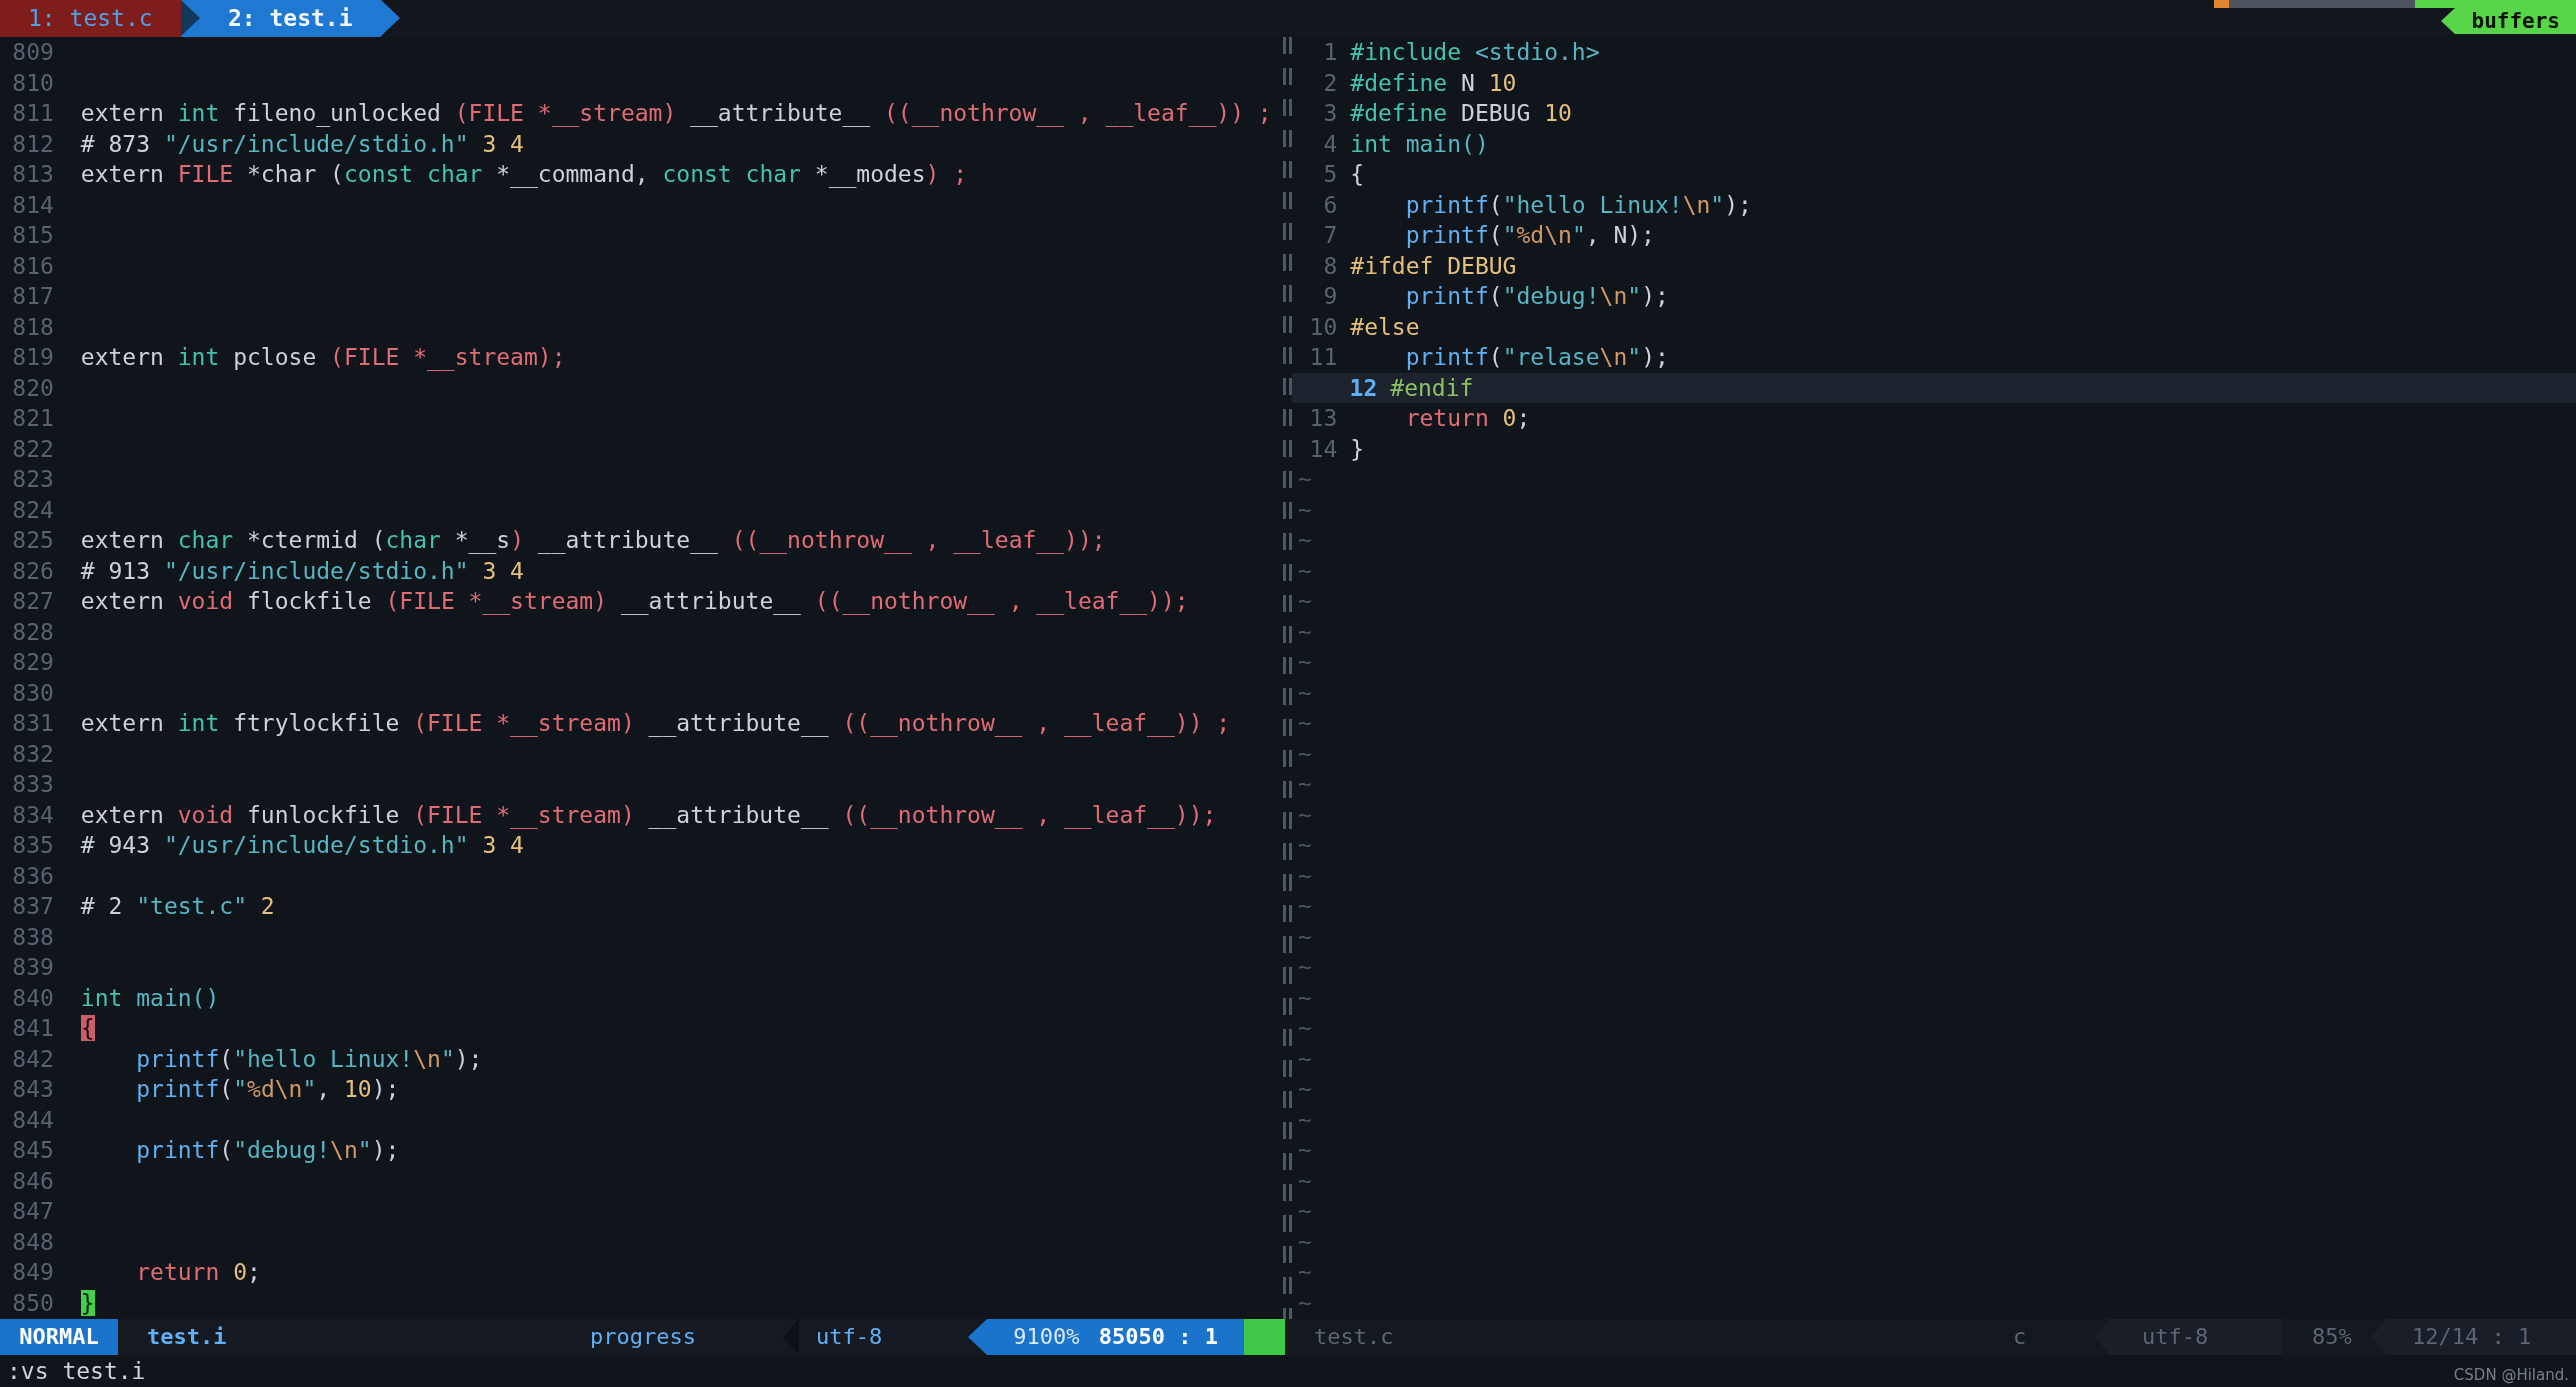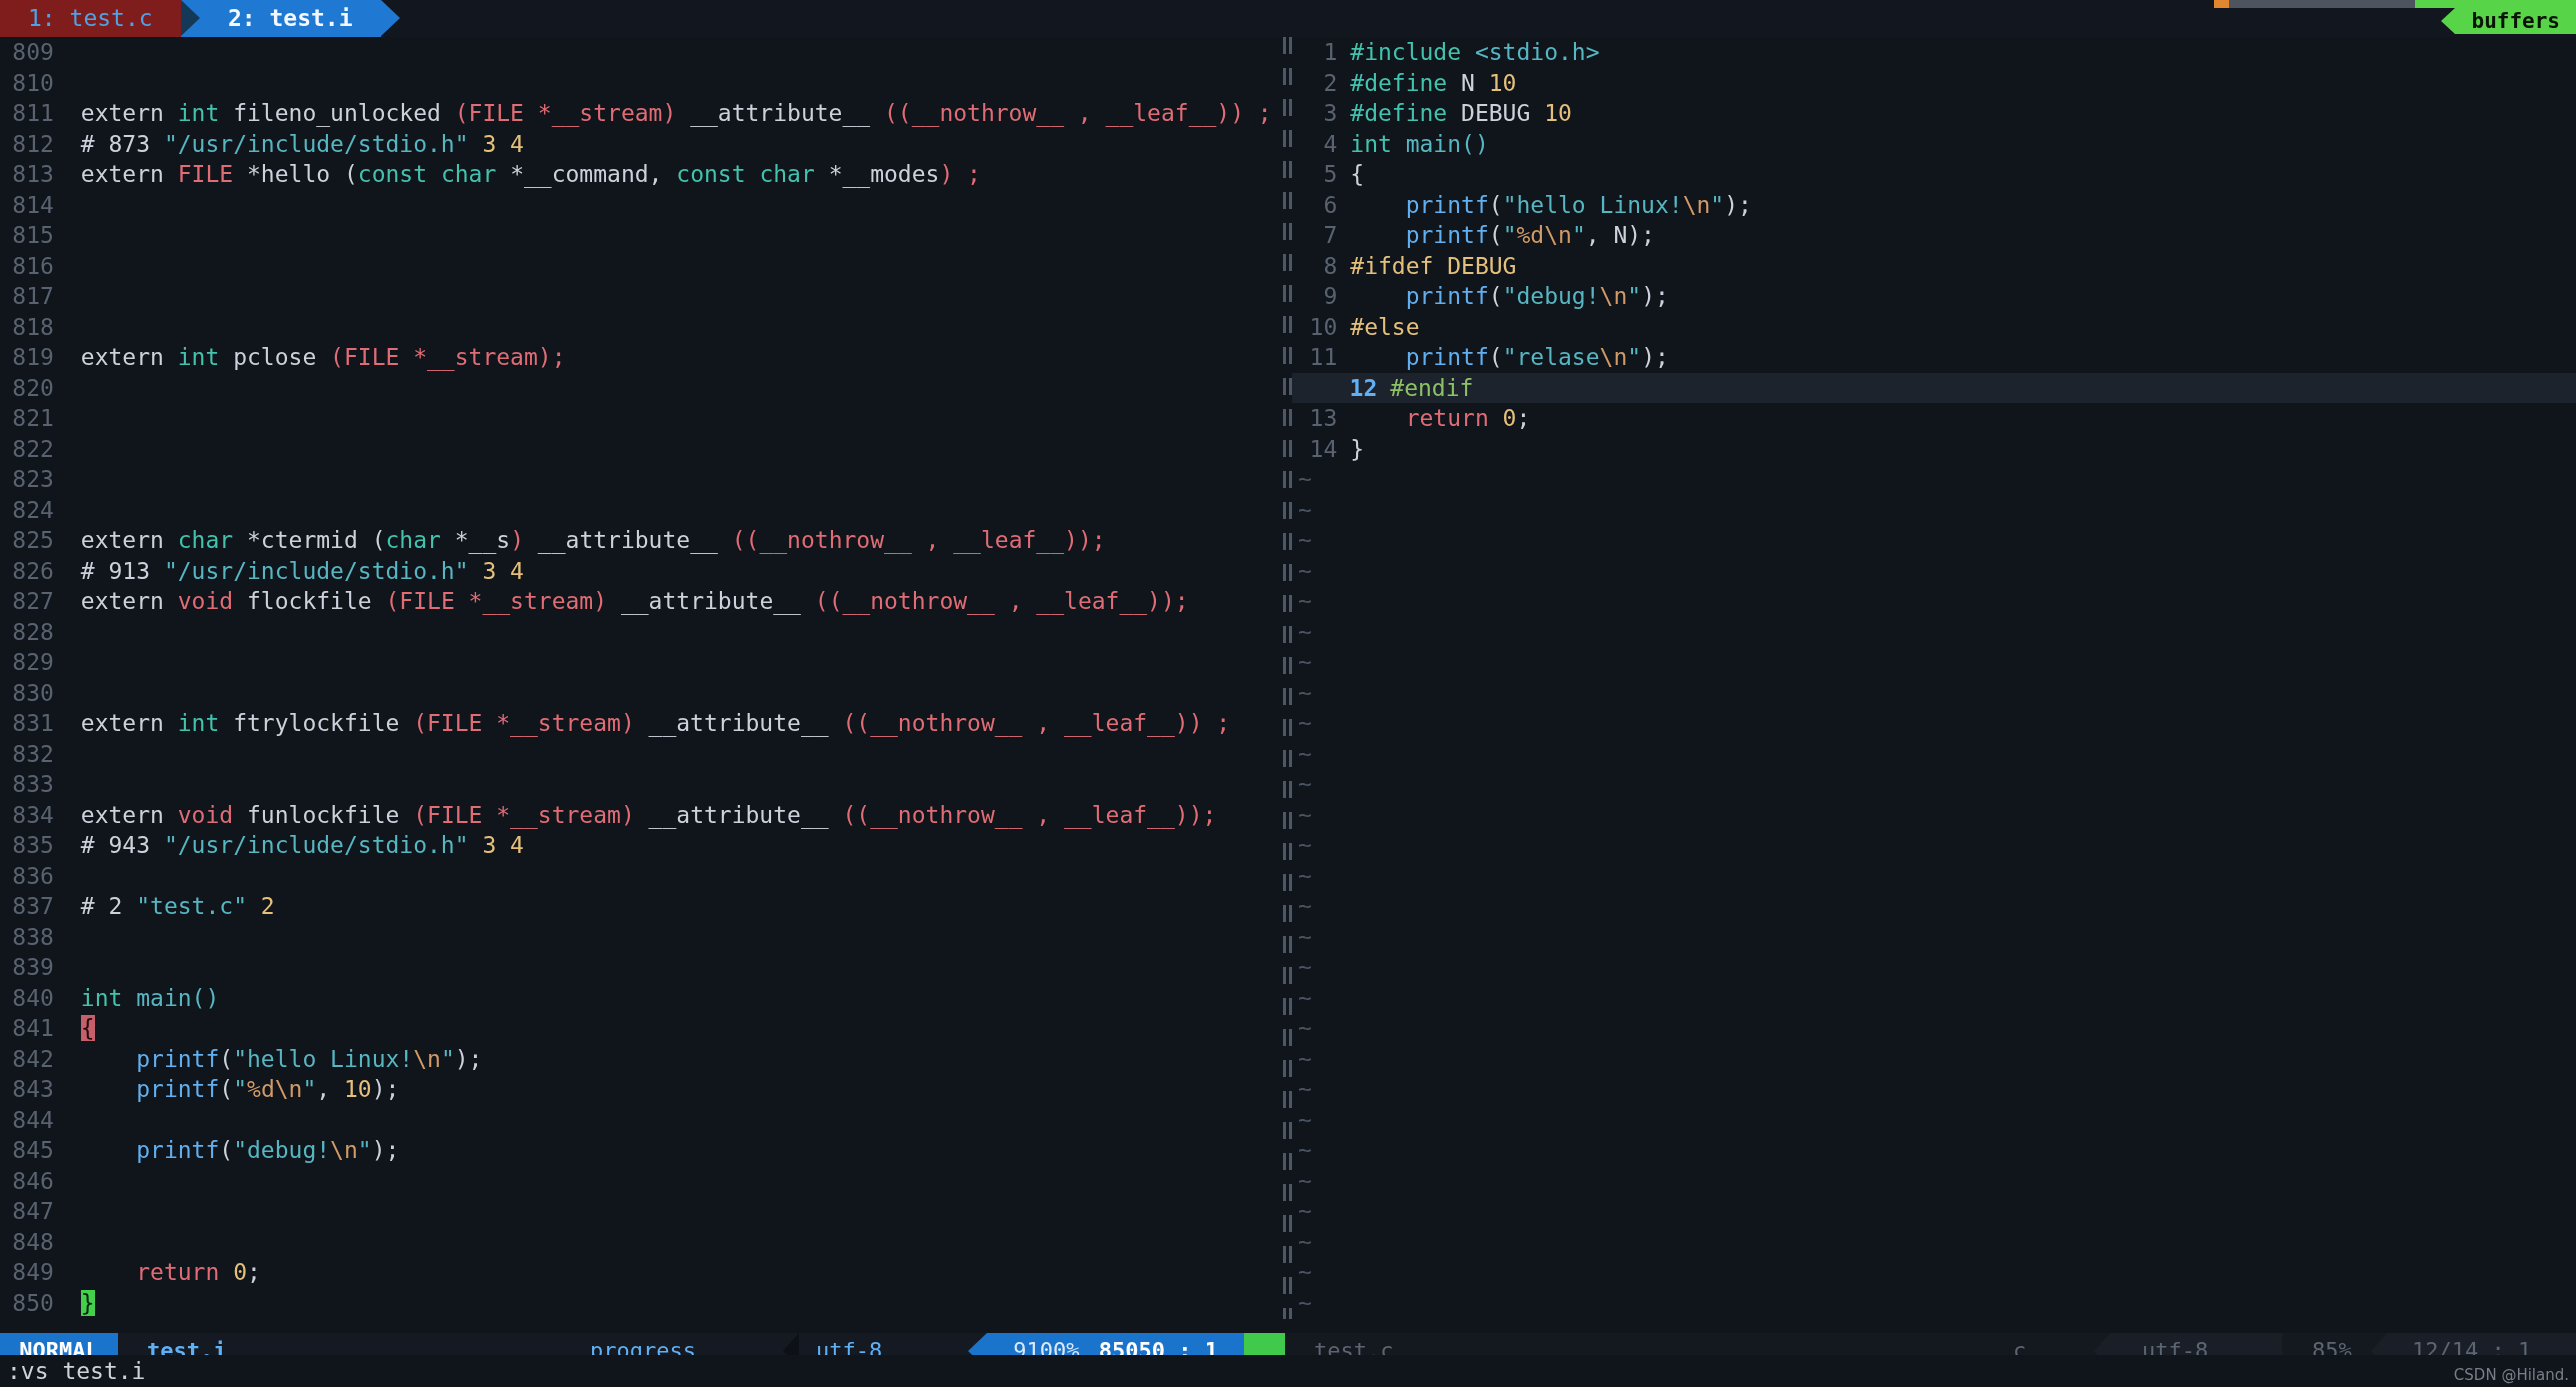--- a/index.html
+++ b/index.html
@@ -55,21 +55,21 @@
   .tk-mp { background:#c75f6b; color:#21090c; }
   .tk-cur{ background:#43d04d; color:#07210a; }
 
   
   .vsep { position:absolute; top:37px; height:1282px; width:2.6px;
     background-image:repeating-linear-gradient(to bottom,#4e5765 0 16.7px,transparent 16.7px 31px); }
   #vsep-a { left:1283px; }
   #vsep-b { left:1289px; }
 
   
-  #statusline { position:absolute; left:0; top:1319px; width:2576px; height:36px; font-size:22px;margin-top:14px; }
+  #statusline { position:absolute; left:0; top:1319px; width:2576px; height:36px; font-size:22px; }
   #sl-left  { position:absolute; left:0; top:0; width:1285px; height:36px; background:#151a22; }
   #sl-right { position:absolute; left:1285px; top:0; width:1291px; height:36px; background:#14181f; color:#5c6571; }
   #sl-mode { position:absolute; left:0; top:0; height:36px; line-height:36px; padding:0 19.3px; background:#1b74cc; color:#ffffff; font-weight:bold; }
   #sl-mode-arrow { position:absolute; left:98px; top:0; width:0; height:0;
     border-top:18px solid transparent; border-bottom:18px solid transparent; border-left:17.6px solid #1b74cc; }
   #sl-file { position:absolute; left:147px; top:0; line-height:36px; color:#5fb0f5; font-weight:bold; }
   #sl-progress { position:absolute; left:590px; top:0; line-height:36px; color:#5fb0f5; }
   #sl-enc-sep { position:absolute; left:783px; top:0; width:0; height:0;
     border-top:18px solid transparent; border-bottom:18px solid transparent; border-right:16px solid #0d1117; }
   #sl-enc { position:absolute; left:816px; top:0; line-height:36px; color:#5fb0f5; }
@@ -114,21 +114,21 @@
     <div id="buffers-arrow"></div>
     <div id="buffers-box">buffers</div>
   </div>
 
   <div id="left-pane" class="pane">
     <div class="rows" id="left-rows">
         <div class="row"><span class="lnum">809</span><span class="code"></span></div>
         <div class="row"><span class="lnum">810</span><span class="code"></span></div>
         <div class="row"><span class="lnum">811</span><span class="code"><span class="tk-w">extern </span><span class="tk-te">int </span><span class="tk-w">fileno_unlocked </span><span class="tk-rd">(FILE *__stream)</span><span class="tk-w"> __attribute__ </span><span class="tk-rd">((__nothrow__ , __leaf__)) ;</span></span></div>
         <div class="row"><span class="lnum">812</span><span class="code"><span class="tk-w"># 873 </span><span class="tk-cy">"/usr/include/stdio.h"</span><span class="tk-ye"> 3 4</span></span></div>
-        <div class="row"><span class="lnum">813</span><span class="code"><span class="tk-w">extern </span><span class="tk-rd">FILE </span><span class="tk-w">*hello (</span><span class="tk-te">const char </span><span class="tk-w">*__command, </span><span class="tk-te">const char </span><span class="tk-w">*__modes</span><span class="tk-rd">) ;</span></span></div>
+        <div class="row"><span class="lnum">813</span><span class="code"><span class="tk-w">extern </span><span class="tk-rd">FILE </span><span class="tk-w">*char (</span><span class="tk-te">const char </span><span class="tk-w">*__command, </span><span class="tk-te">const char </span><span class="tk-w">*__modes</span><span class="tk-rd">) ;</span></span></div>
         <div class="row"><span class="lnum">814</span><span class="code"></span></div>
         <div class="row"><span class="lnum">815</span><span class="code"></span></div>
         <div class="row"><span class="lnum">816</span><span class="code"></span></div>
         <div class="row"><span class="lnum">817</span><span class="code"></span></div>
         <div class="row"><span class="lnum">818</span><span class="code"></span></div>
         <div class="row"><span class="lnum">819</span><span class="code"><span class="tk-w">extern </span><span class="tk-te">int </span><span class="tk-w">pclose </span><span class="tk-rd">(FILE *__stream);</span></span></div>
         <div class="row"><span class="lnum">820</span><span class="code"></span></div>
         <div class="row"><span class="lnum">821</span><span class="code"></span></div>
         <div class="row"><span class="lnum">822</span><span class="code"></span></div>
         <div class="row"><span class="lnum">823</span><span class="code"></span></div>

